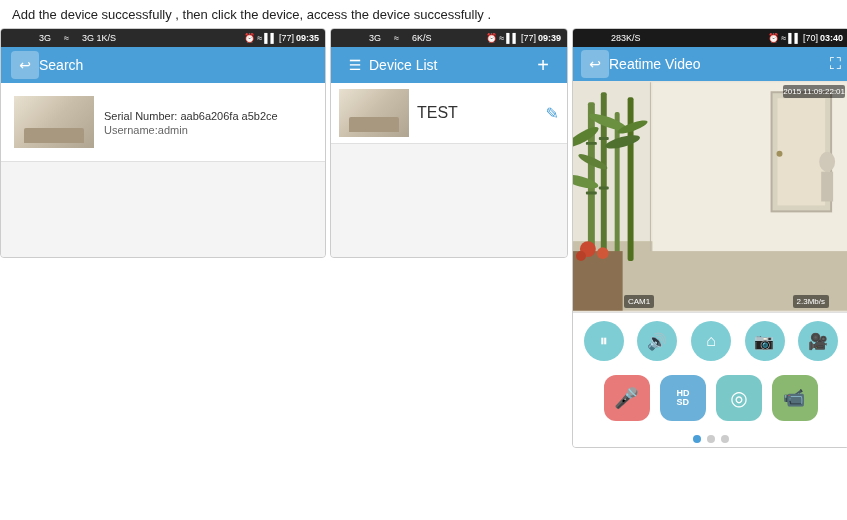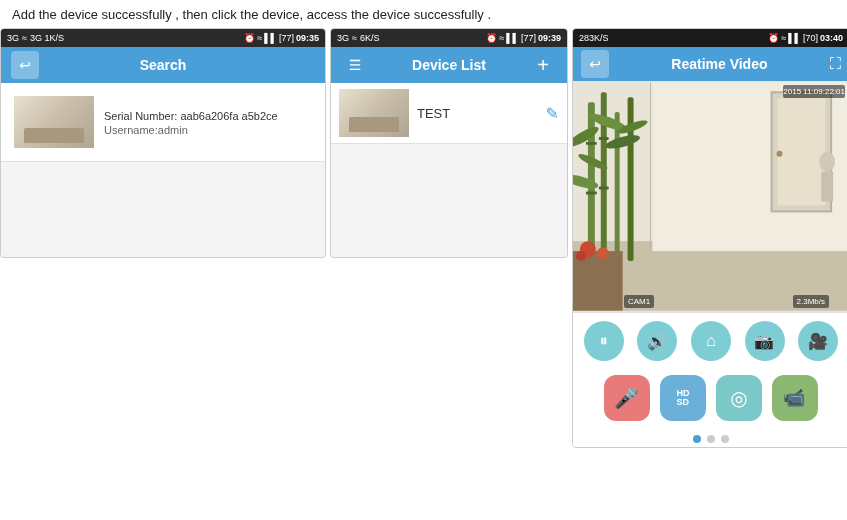--- a/index.html
+++ b/index.html
@@ -55,21 +55,22 @@
       background: #2a2a2a;
       color: #fff;
       font-size: 9px;
       padding: 2px 6px;
       height: 18px;
     }
 
     .status-left {
       display: flex;
       align-items: center;
-      gap: 3px;
+      gap: 13px;
+      margin-left: 32px;
     }
 
     .status-right {
       display: flex;
       align-items: center;
       gap: 2px;
     }
 
     .status-time {
       font-size: 9px;
@@ -85,22 +86,21 @@
       padding: 0 10px;
     }
 
     .nav-bar-blue {
       background: #4a9fd8;
     }
 
     .nav-bar-title {
       color: #fff;
       font-size: 14px;
-      font-weight: bold;
-      text-align: center;
+      font-weight: normal;
       flex: 1;
     }
 
     .nav-back-btn {
       width: 28px;
       height: 28px;
       background: rgba(255,255,255,0.3);
       border-radius: 4px;
       display: flex;
       align-items: center;
@@ -197,21 +197,21 @@
       width: 70px;
       height: 48px;
       background: #c8bda8;
       flex-shrink: 0;
       overflow: hidden;
       position: relative;
     }
 
     .device-list-name {
       flex: 1;
-      font-size: 13px;
+      font-size: 16px;
       color: #333;
     }
 
     .edit-icon {
       color: #4a9fd8;
       font-size: 16px;
       cursor: pointer;
     }
 
     

